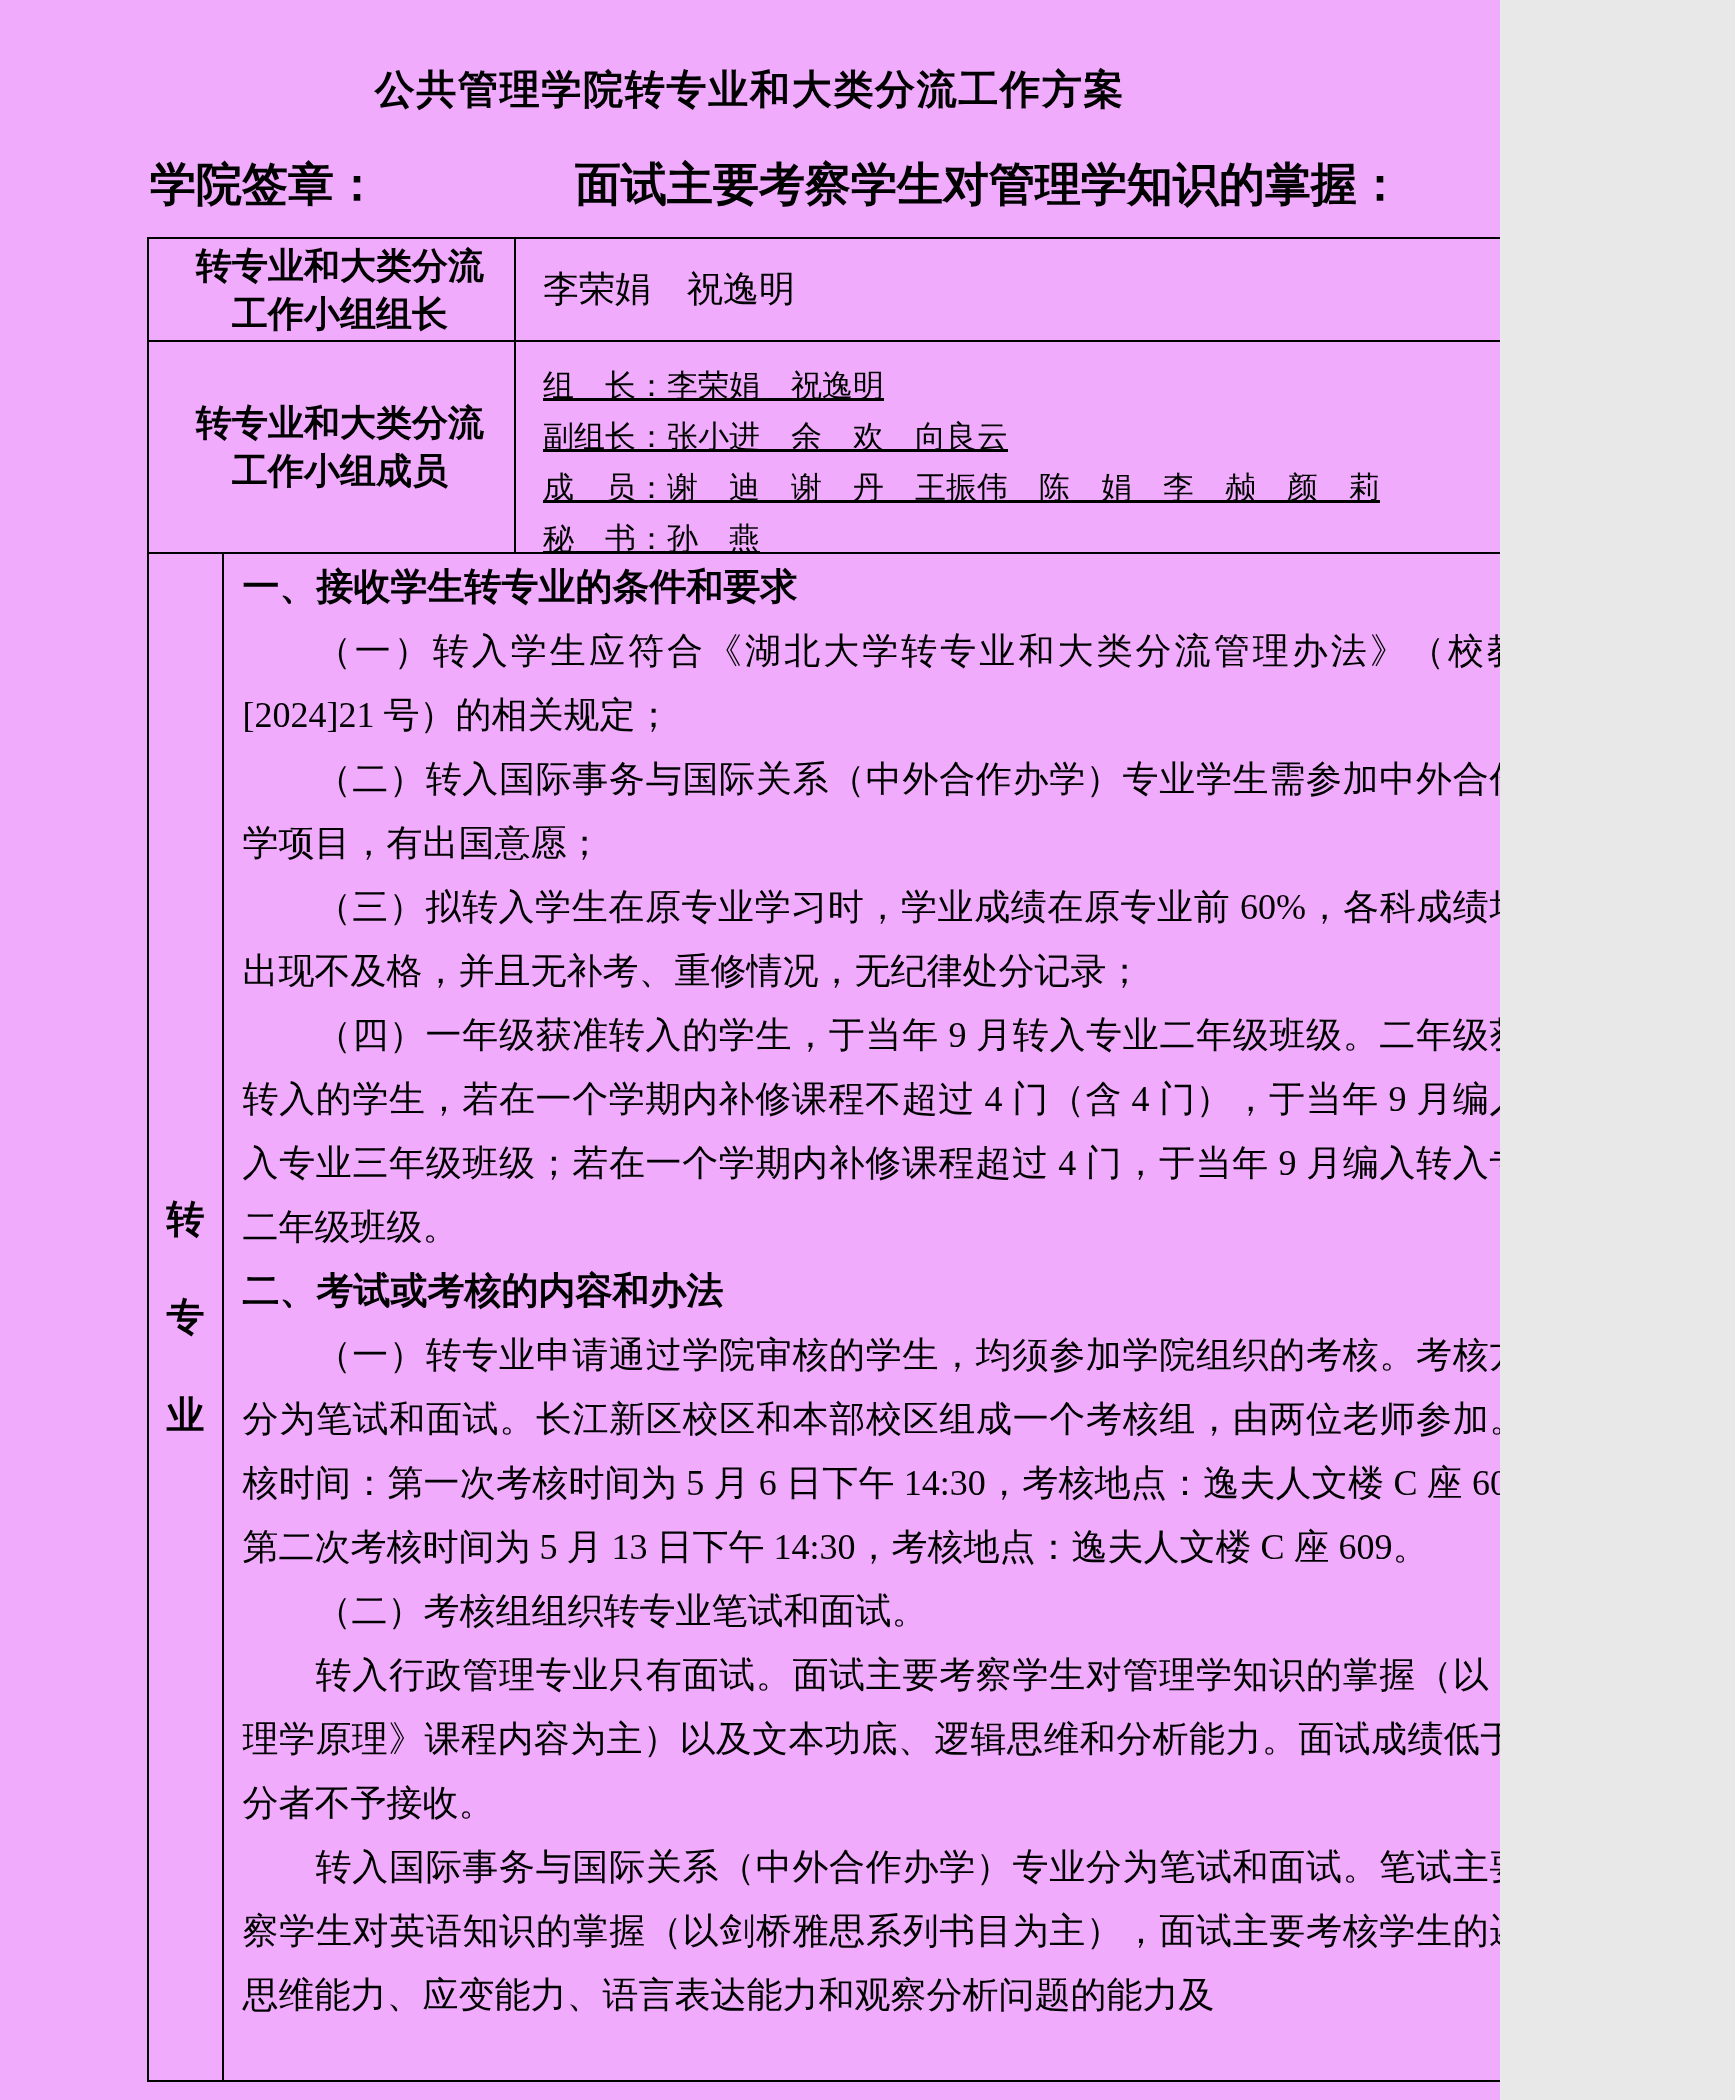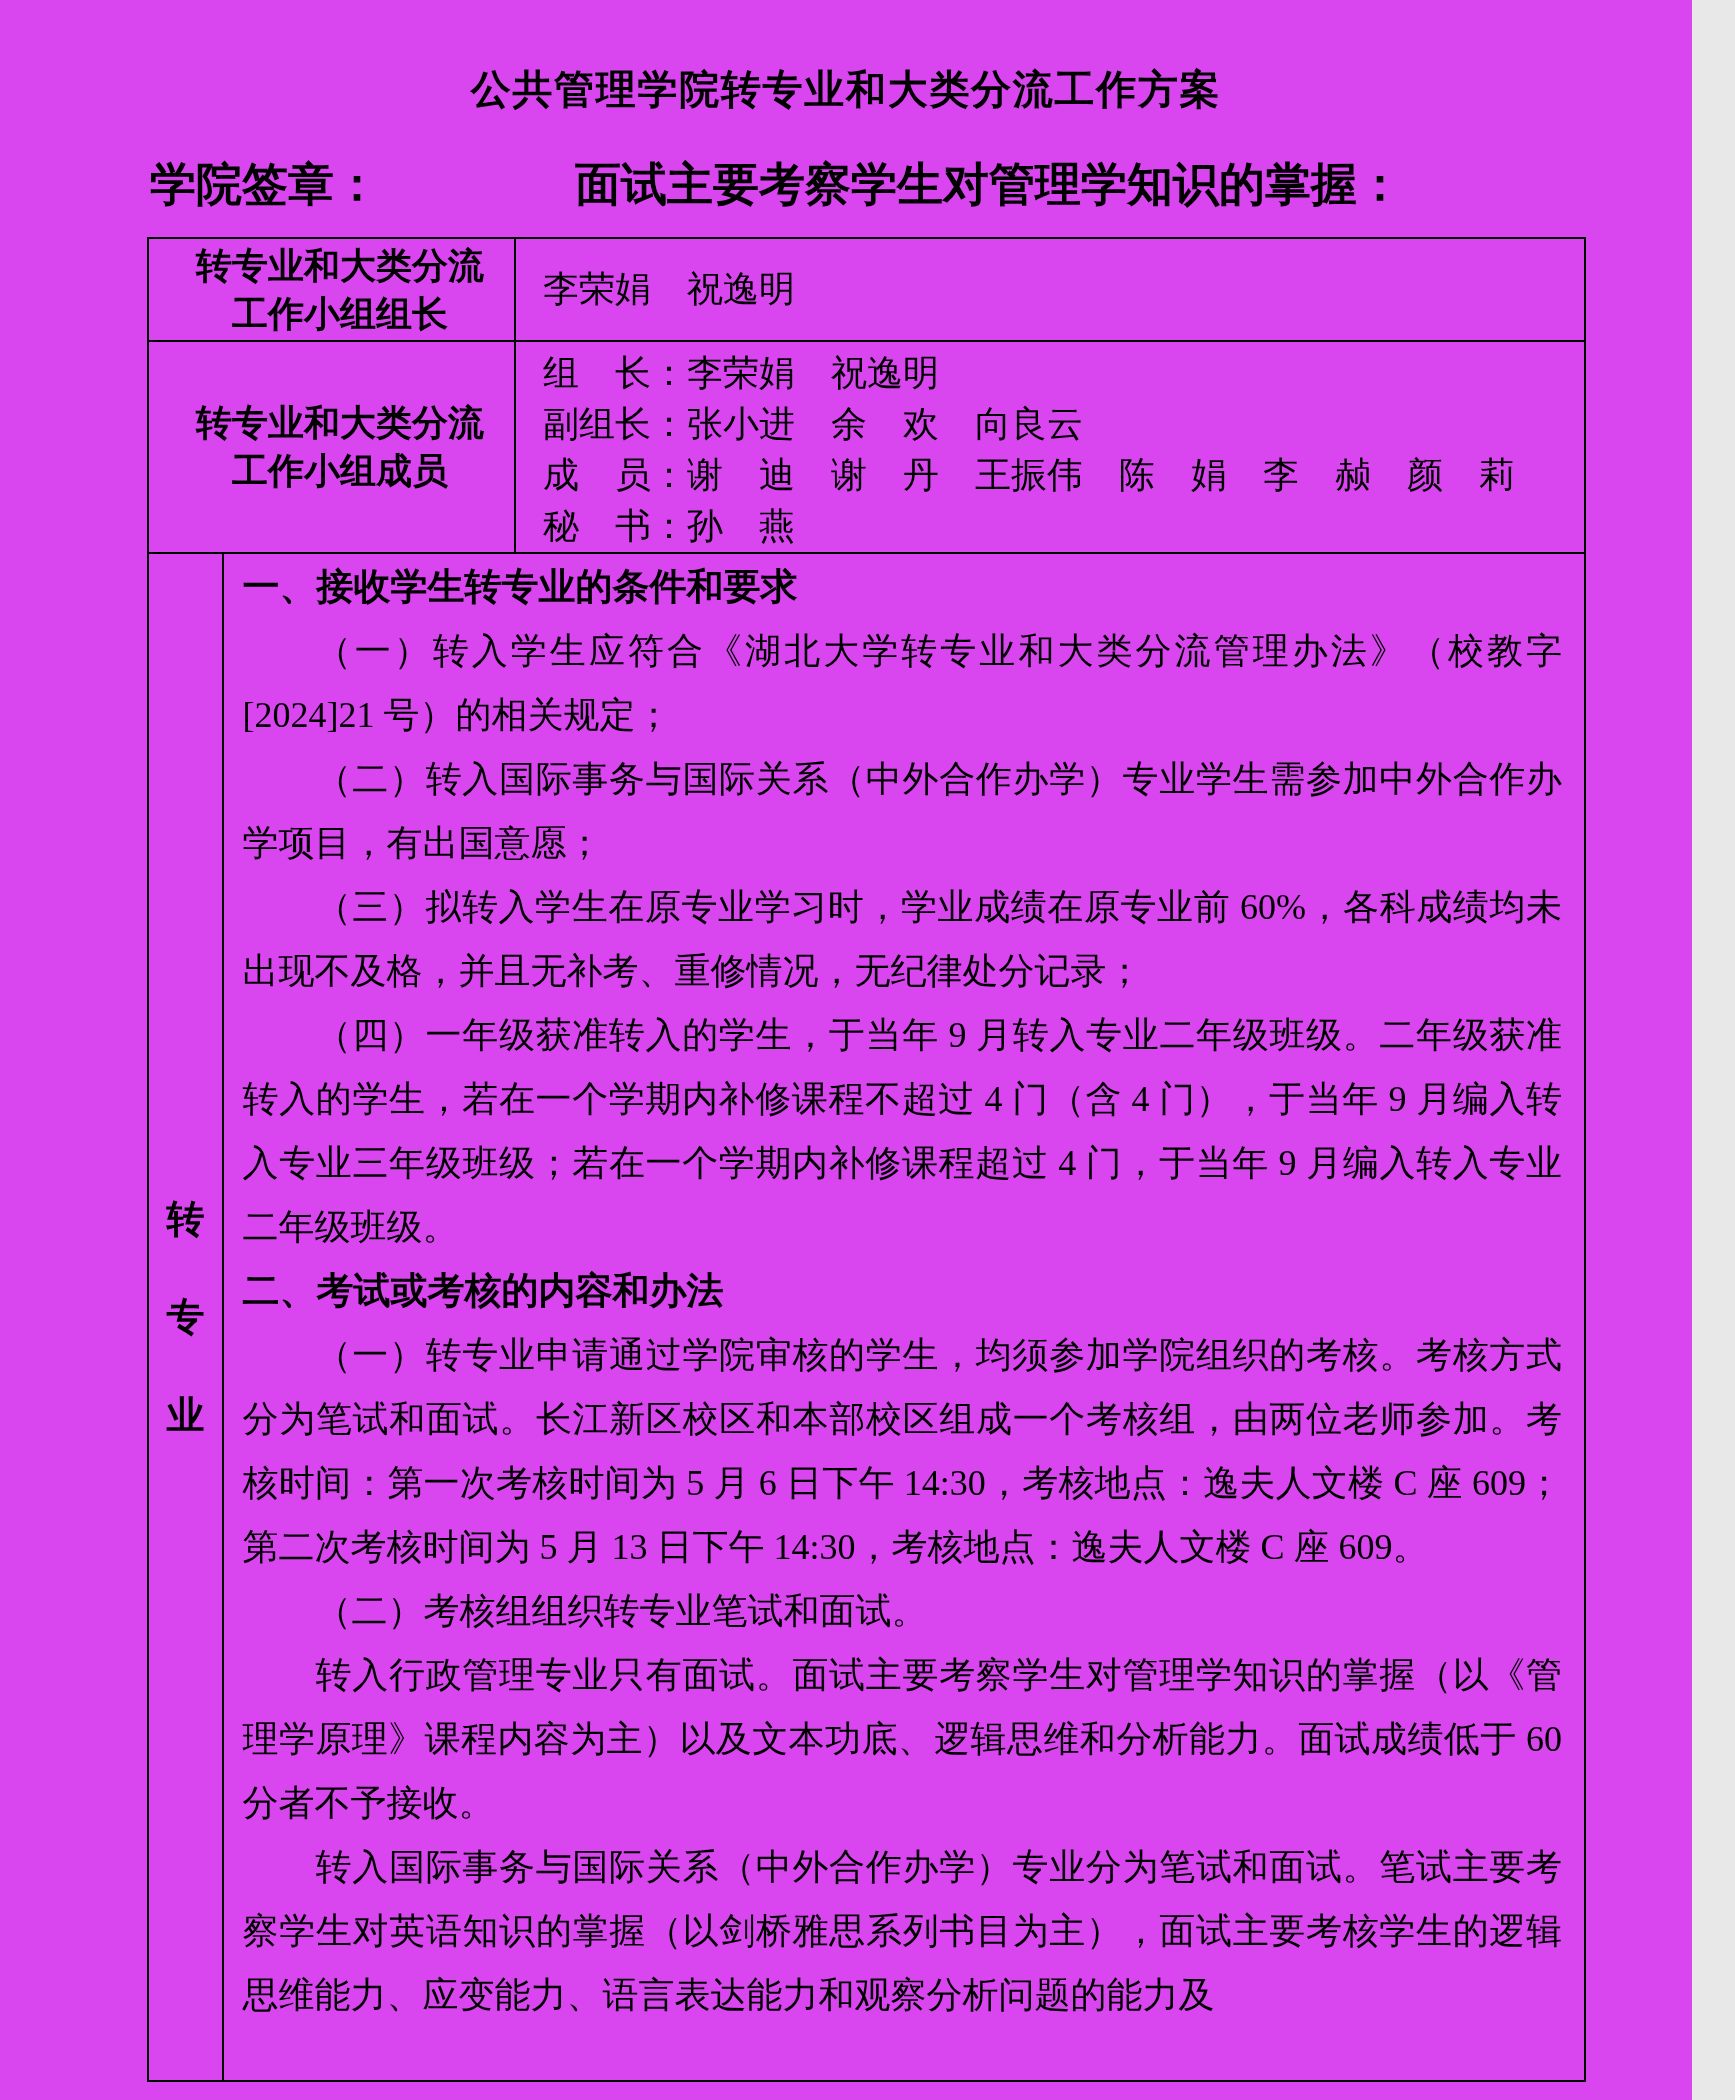--- a/index.html
+++ b/index.html
@@ -1,20 +1,20 @@
 <!DOCTYPE html>
 <html lang="zh" style="font-size:13.6px"><head>
 <meta charset="utf-8">
 <style>
   * { margin:0; padding:0; box-sizing:border-box; }
   html,body { background:#e8e8e8; }
   .page {
     position:relative;
-    width:1692px; height:2100px;
-    background:#d946ef;
+    width:1500px; height:2100px;
+    background:#f0abfc;
     color:#000000;
     overflow:hidden;
     font-family:"Liberation Serif","DejaVu Serif",serif;
   }
   .heiti { font-family:"Liberation Sans","DejaVu Sans",sans-serif; font-weight:bold; }
 
   .doc-title {
     position:absolute; top:53px; left:0; width:100%;
     text-align:center;
     font-size:40px; line-height:73px; letter-spacing:1.7px;
@@ -42,22 +42,22 @@
     display:flex; flex-direction:column; align-items:center; justify-content:center;
     font-size:36px; line-height:48px;
     text-align:left;
     padding-left:17px;
   }
   .val-cell-1 {
     flex:1; display:flex; align-items:center;
     padding-left:27px; font-size:36px;
   }
   .val-cell-2 {
-    flex:1; padding:6px 0 0 27px;
-    font-size:36px; line-height:51px;
+    flex:1; padding:18px 0 0 27px;
+    font-size:31px; line-height:51px;text-decoration:underline;
   }
   .side-cell {
     width:75px; border-right:2.5px solid #000;
     display:flex; flex-direction:column; align-items:center; justify-content:center;
     gap:60px;
     font-size:38px; line-height:1;
   }
   .body-cell {
     flex:1; padding:0.8px 22px 0 18.6px;
     font-size:36px; line-height:64px;

